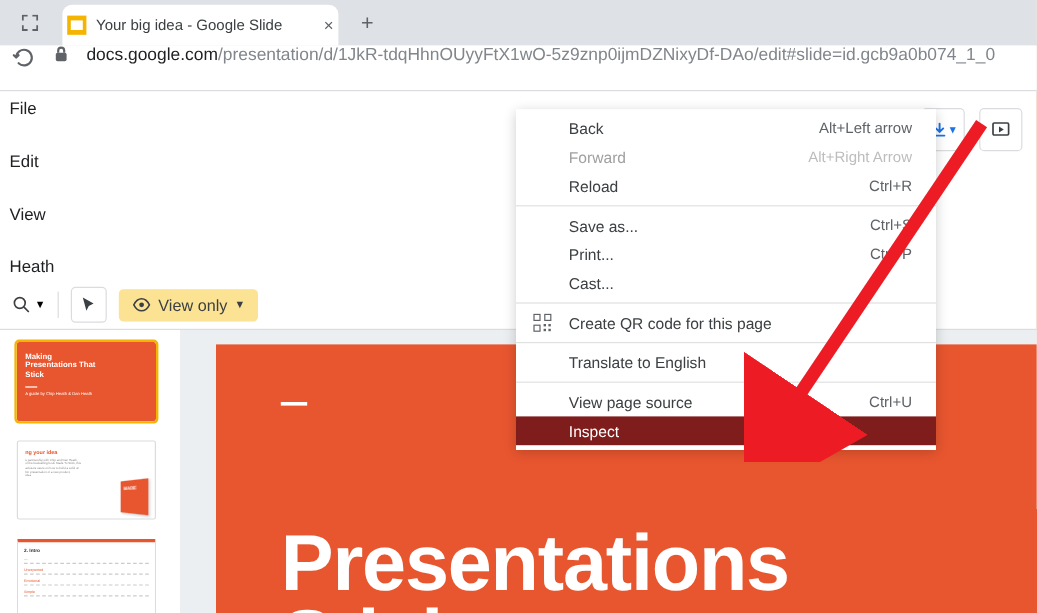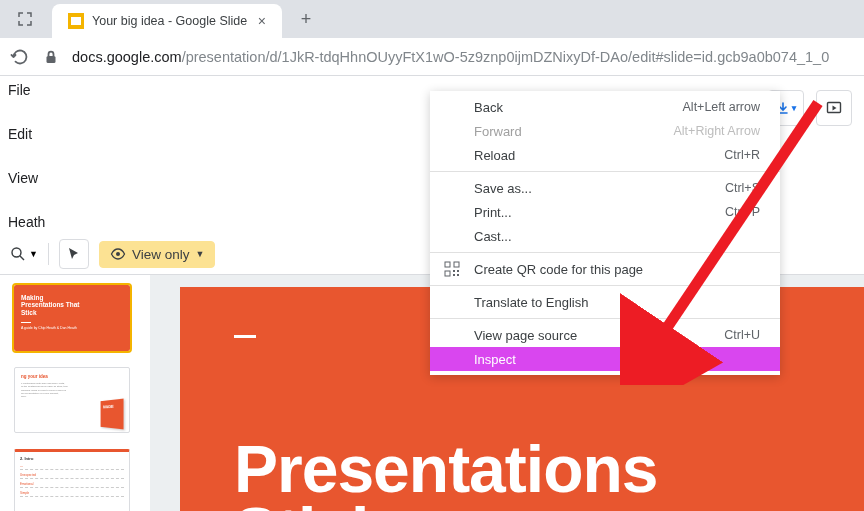--- a/index.html
+++ b/index.html
@@ -1,27 +1,27 @@
 <!DOCTYPE html>
 <html><head>
 <meta charset="utf-8">
 <style>
   * { margin: 0; padding: 0; box-sizing: border-box; font-family: Arial, sans-serif; }
   body { width: 864px; height: 511px; overflow: hidden; background: #fff; position: relative; }
   
   .window-controls { height: 38px; background: #dee1e6; display: flex; align-items: flex-end; padding-left: 12px; }
   .fullscreen-icon { align-self: center; margin-left: 6px; margin-right: 20px; width: 14px; height: 14px; }
-  .tab { display: flex; align-items: center; background: #fff; height: 34px; border-radius: 8px 8px 0 0; padding: 0 16px; gap: 8px; min-width: 230px; }
+  .tab { display: flex; align-items: center; background: #fff; height: 34px; border-radius: 8px 8px 0 0; padding: 0 4px; gap: 8px; min-width: 230px; }
   .tab-favicon { width: 16px; height: 16px; background: #f4b400; display: flex; align-items: center; justify-content: center; }
   .tab-favicon-inner { width: 10px; height: 8px; background: #fff; }
   .tab-title { font-size: 12.5px; color: #3c4043; flex: 1; white-space: nowrap; overflow: hidden; text-overflow: ellipsis; }
   .tab-close { font-size: 14px; color: #5f6368; cursor: pointer; }
   .new-tab-btn { width: 28px; height: 28px; align-self: center; margin-left: 10px; display: flex; align-items: center; justify-content: center; font-size: 18px; color: #5f6368; border-radius: 50%; }
   
-  .address-row { height: 38px; background: #fff; border-bottom: 1px solid #dadce0; display: flex; align-items: center; padding: 0 10px; gap: 14px; }
+  .address-row { height: 38px; background: #fff; border-bottom: 1px solid #dadce0; display: flex; align-items: flex-start; padding: 0 10px; gap: 14px; }
   .reload-btn { width: 20px; height: 20px; }
   .lock { width: 14px; height: 14px; }
   .url { font-size: 14.5px; color: #202124; letter-spacing: 0; white-space: nowrap; }
   .url .faded { color: #80868b; }
   
   .app-header { padding: 6px 12px 4px 8px; display: flex; align-items: flex-start; gap: 6px; }
   .doc-info { display: flex; flex-direction: column; gap: 2px; }
   .doc-title-row { display: flex; align-items: center; gap: 14px; }
   .doc-title { font-size: 18px; color: #202124; }
   .cloud-icon { width: 18px; height: 14px; }
@@ -60,21 +60,21 @@
   .canvas-wrap { flex: 1; background: #eceff1; position: relative; overflow: hidden; padding: 12px 0 0 30px; }
   .main-slide { width: 750px; height: 420px; background: #e8562f; position: relative; padding: 48px 54px 36px; color: #fff; }
   .main-dash { width: 22px; height: 2.5px; background: #fff; margin-bottom: 100px; }
   .main-title { font-size: 66px; font-weight: 800; line-height: 0.95; letter-spacing: -1px; }
   
   .context-menu { position: absolute; left: 430px; top: 91px; width: 350px; background: #fff; box-shadow: 0 2px 10px rgba(0,0,0,.2); font-size: 13px; color: #3c4043; padding: 4px 0; }
   .cm-item { display: flex; align-items: center; padding: 5px 20px 5px 44px; height: 24px; position: relative; }
   .cm-item.disabled { color: #a0a0a0; }
   .cm-item .shortcut { margin-left: auto; color: #5f6368; font-size: 12.5px; }
   .cm-item.disabled .shortcut { color: #bdbdbd; }
-  .cm-item.selected { background: #d946ef; color: #fff; }
+  .cm-item.selected { background: #7f1d1d; color: #fff; }
   .cm-sep { height: 1px; background: #e0e0e0; margin: 4px 0; }
   .cm-icon { position: absolute; left: 14px; width: 16px; height: 16px; }
   
   .arrow-overlay { position: absolute; pointer-events: none; }
 </style>
 </head>
 <body>
 
 <div class="window-controls">
   <svg class="fullscreen-icon" viewBox="0 0 14 14">

